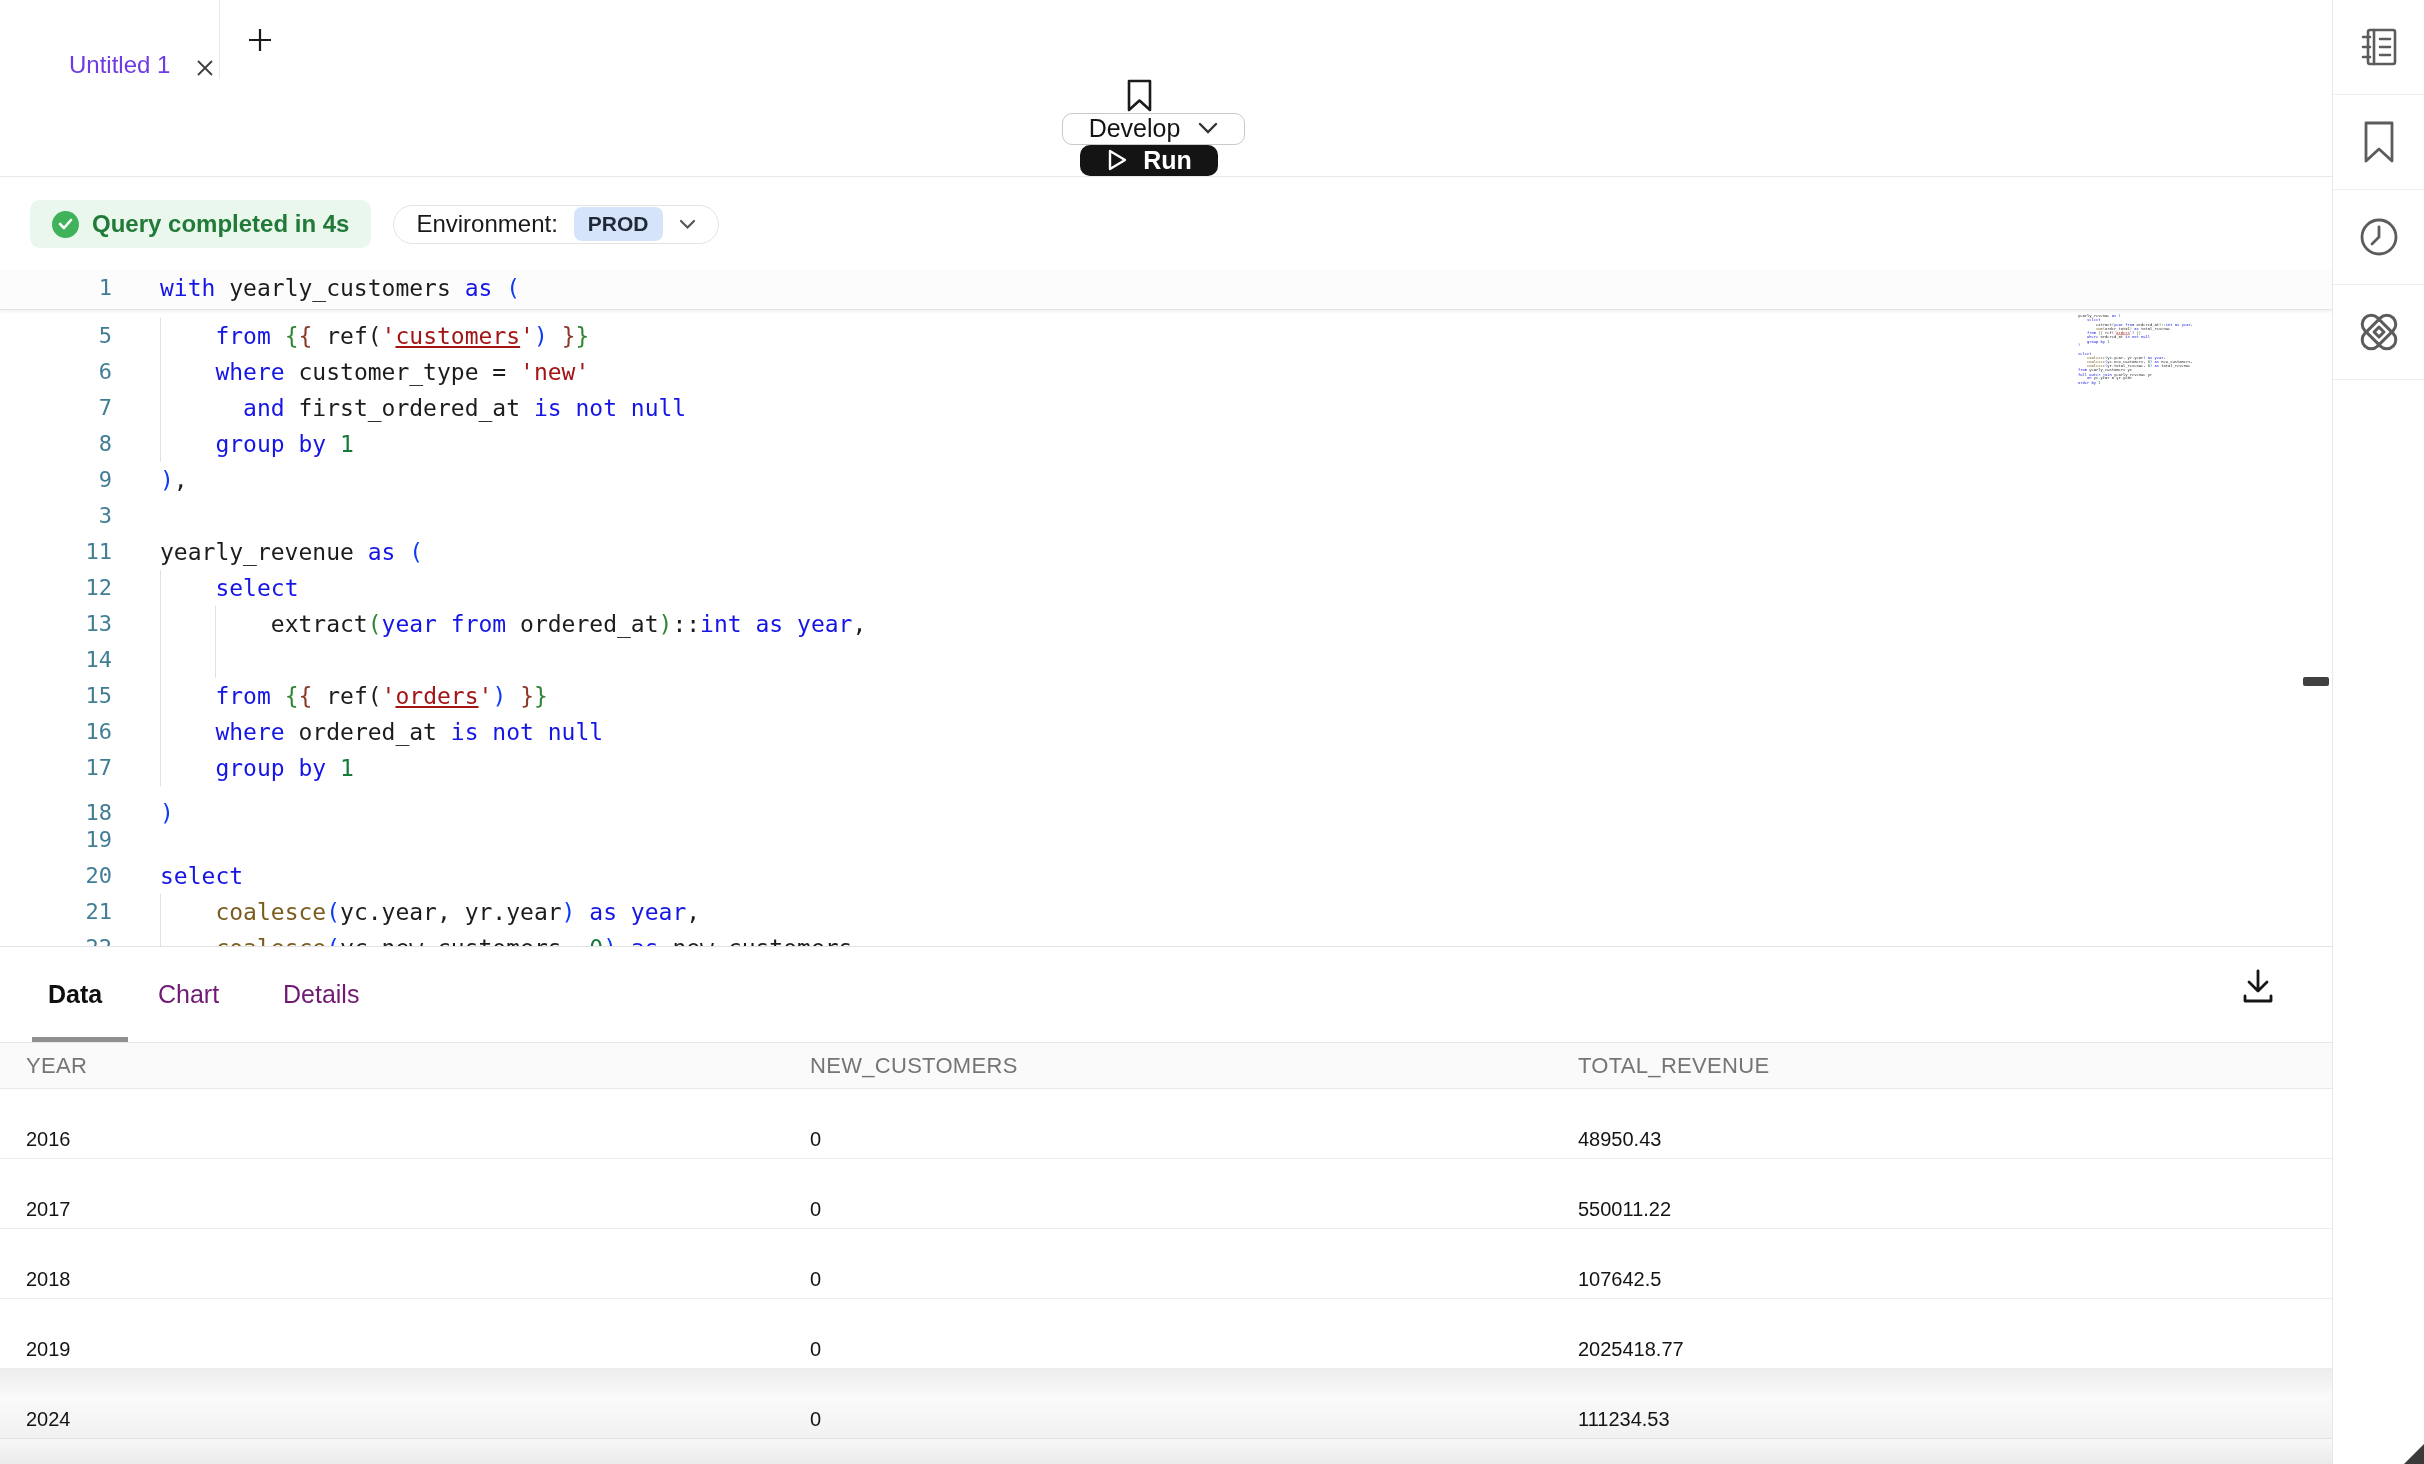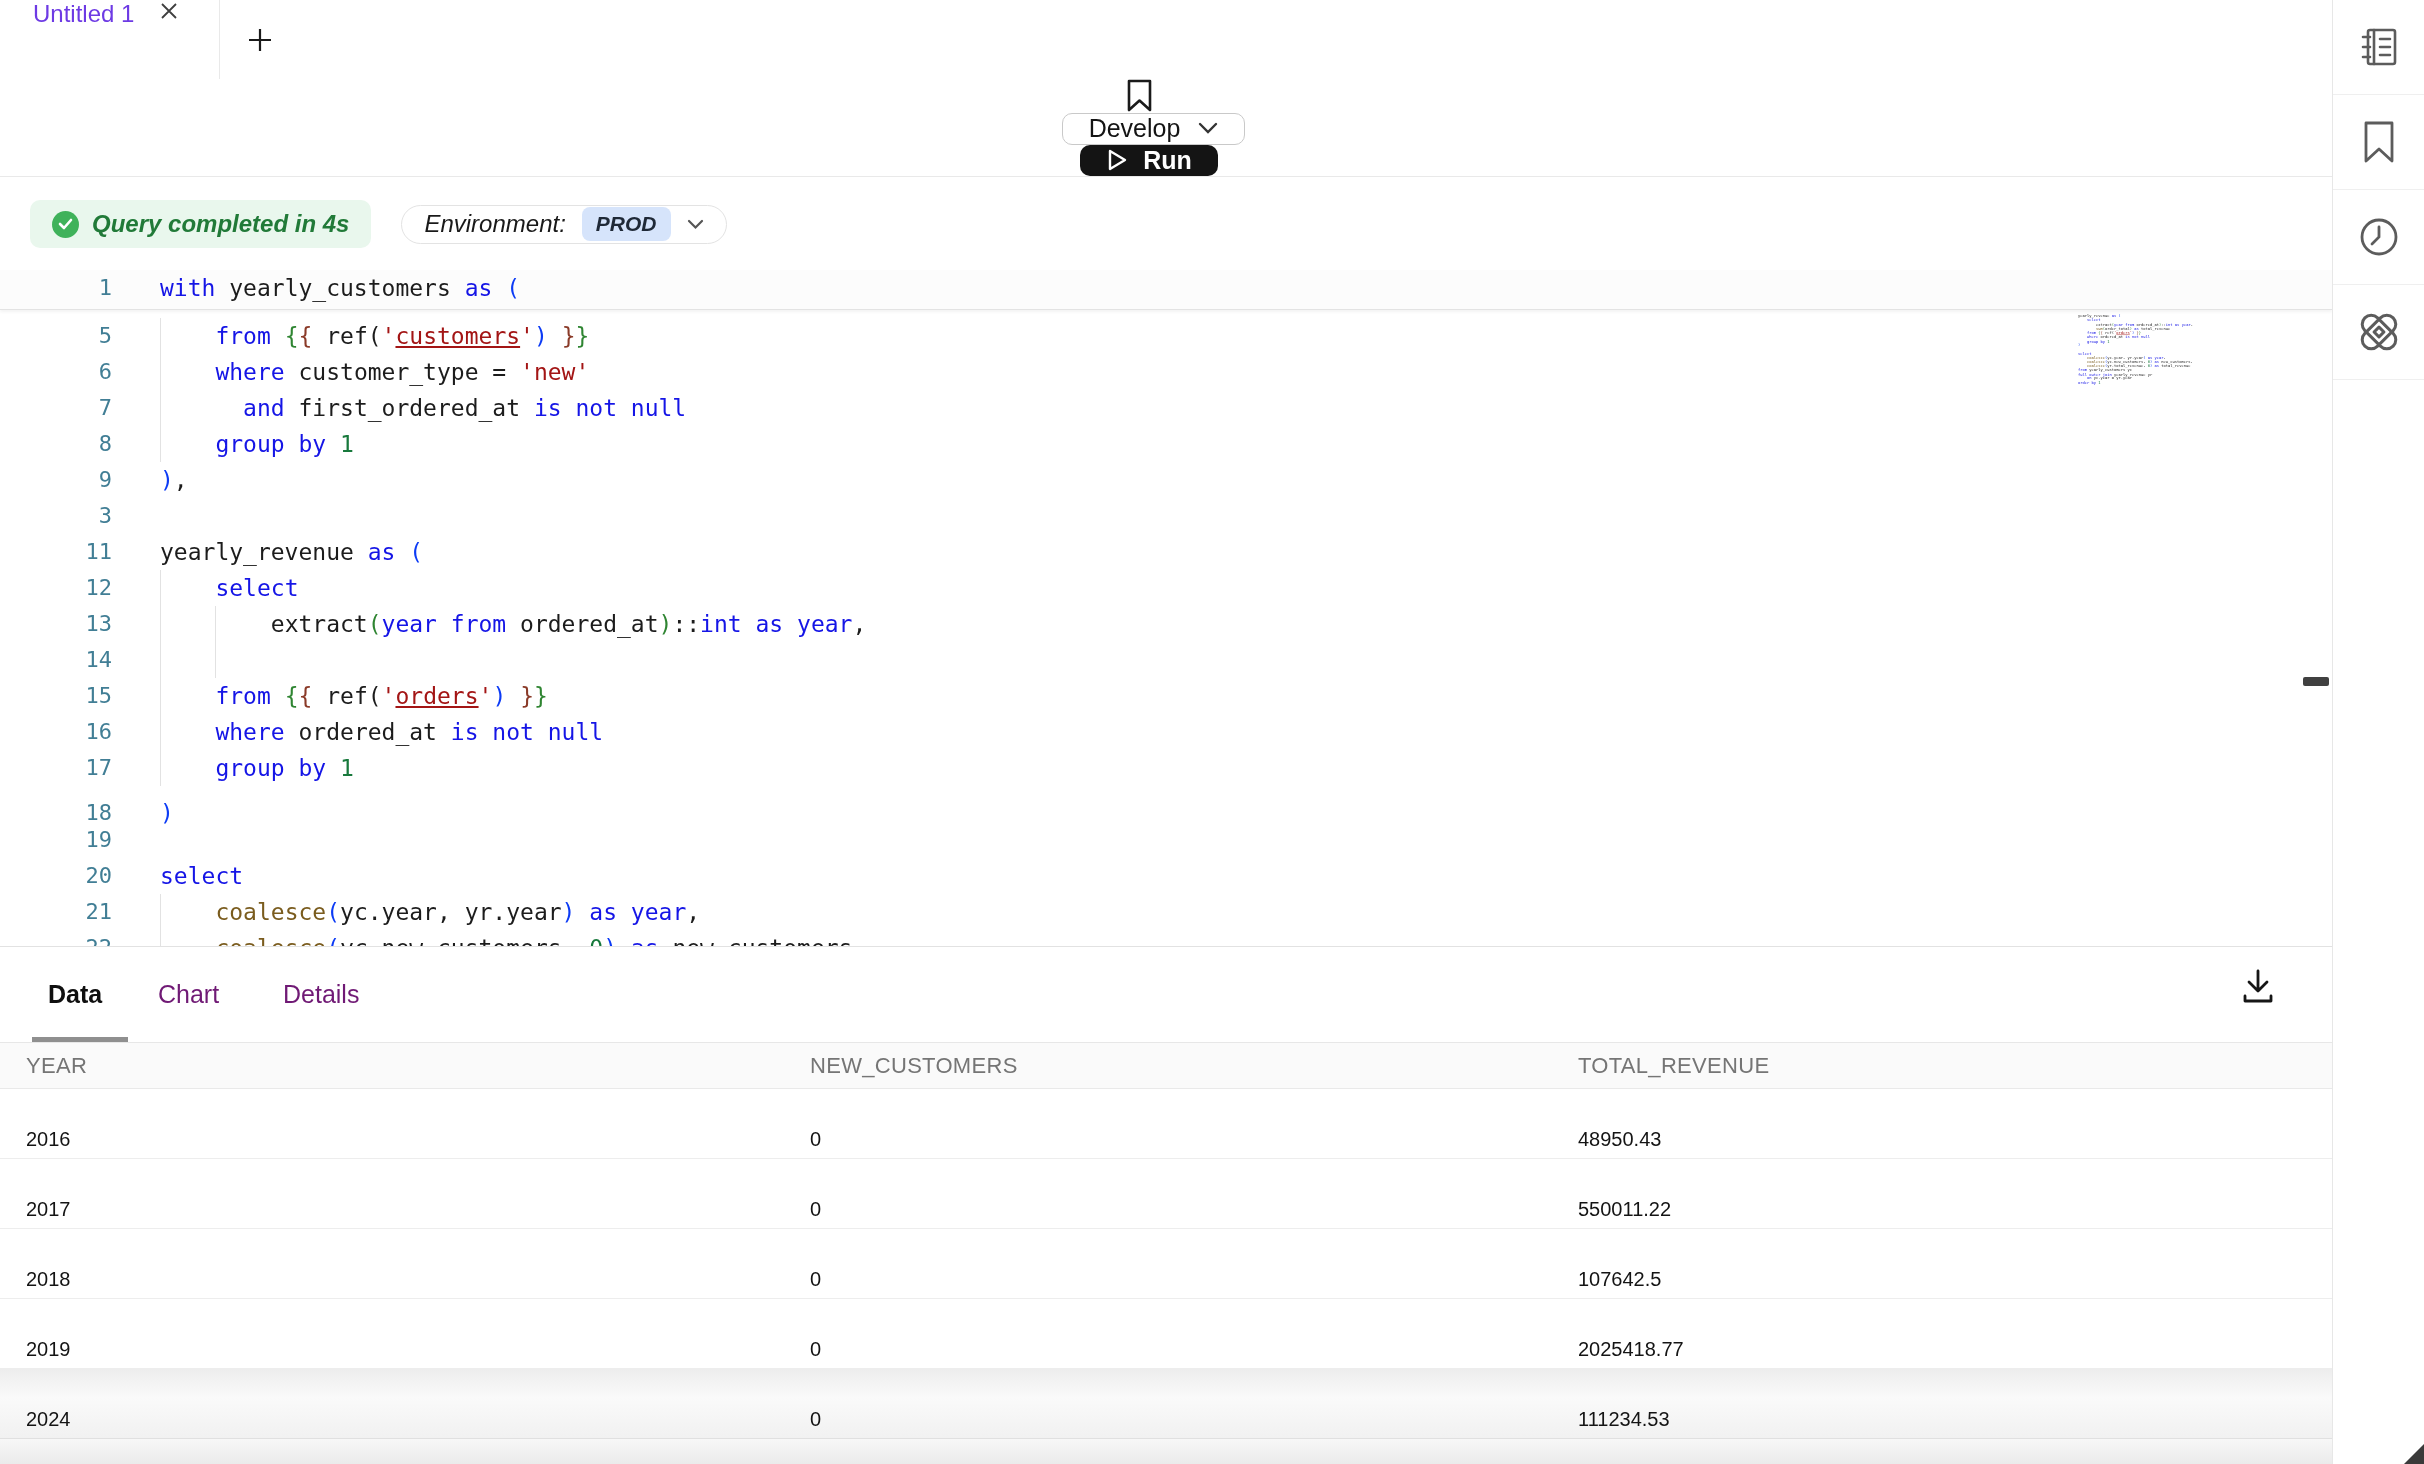--- a/index.html
+++ b/index.html
@@ -1,30 +1,30 @@
 <!DOCTYPE html>
 <html style="--c-accent: #6d3ae4; --c-kw: #1515e6; --c-id: #1c1c1c; --c-fn: #7a5c1e; --c-str: #a31515; --c-lk: #a31515; --c-num: #18793c; --c-pb: #0c3bf5; --c-pg: #2f8532; --c-pbr: #8a3a28; --c-lnum: #417e95; --c-ok: #217a38; --c-okbg: #e9f7ed; --c-envbg: #d6e4fb; --c-envtx: #1f2937; --c-runbg: #141414;"><head>
 <meta charset="utf-8">
 <style>
   html,body{margin:0;padding:0;background:#ffffff;}
   .screen{position:relative;width:2424px;height:1464px;background:#fff;overflow:hidden;
     font-family:"Liberation Sans",sans-serif;color:#161616;}
   
   .tabstrip{position:absolute;top:0;left:0;right:92px;height:79px;border-bottom:1px solid #e9e9e9;display:flex;align-items:center;background:#fff;}
-  .tab{width:220px;height:79px;display:flex;align-items:flex-start;border-right:1px solid #e9e9e9;box-sizing:border-box;cursor:pointer;}
+  .tab{width:220px;height:79px;display:flex;align-items:flex-end;border-right:1px solid #e9e9e9;box-sizing:border-box;cursor:pointer;padding-left:36px;}
   .tab-label{margin-left:33px;font-size:24px;color:var(--c-accent,#6d3ae4);}
   .tab-close{margin-left:24px;display:flex;}
   .newtab{margin-left:26px;display:flex;cursor:pointer;}
   
   .toolbar{position:absolute;top:79px;left:0;right:92px;height:97px;border-bottom:1px solid #e9e9e9;display:flex;align-items:center;justify-content:flex-end;background:#fff;flex-direction:column;}
   .bm-btn{display:flex;margin-right:54px;cursor:pointer;}
   .btn-develop{height:60px;border:1.5px solid #c9c9c9;border-radius:10px;background:#fff;display:flex;align-items:center;gap:18px;padding:0 26px;font-size:25px;color:#141414;margin-right:25px;cursor:pointer;box-sizing:border-box;}
   .btn-run{height:60px;border-radius:10px;background:var(--c-runbg,#141414);display:flex;align-items:center;gap:14px;padding:0 26px;font-size:25px;font-weight:600;color:#fff;margin-right:34px;cursor:pointer;box-sizing:border-box;}
   
-  .statusrow{position:absolute;top:186px;left:0;height:76px;display:flex;align-items:center;padding-left:30px;gap:30px;font-style:italic;}
+  .statusrow{position:absolute;top:186px;left:0;height:76px;display:flex;align-items:center;padding-left:30px;gap:22px;}
   .qbadge{height:48px;background:var(--c-okbg,#e9f7ed);border-radius:10px;display:flex;align-items:center;gap:13px;padding:0 22px;}
   .qbadge .txt{font-size:24px;font-weight:600;color:var(--c-ok,#217a38);}
   .ckc{width:27px;height:27px;border-radius:50%;background:#3fb25a;display:flex;align-items:center;justify-content:center;}
   .envsel{height:39px;border:1.5px solid #e3e3e3;border-radius:28px;background:#fff;display:flex;align-items:center;gap:16px;padding:0 22px;cursor:pointer;box-sizing:border-box;}
   .envsel .lbl{font-size:24px;color:#191919;}
   .envpill{background:var(--c-envbg,#d6e4fb);color:var(--c-envtx,#1f2937);font-size:21px;font-weight:600;border-radius:8px;padding:5px 14px;}
   
   .editor{position:absolute;top:270px;left:0;width:2332px;height:676px;background:#fff;overflow:hidden;}
   .codefont{font-family:"DejaVu Sans Mono",monospace;font-size:23px;line-height:36px;white-space:pre;}
   .cline{position:absolute;left:0;right:0;height:36px;}

